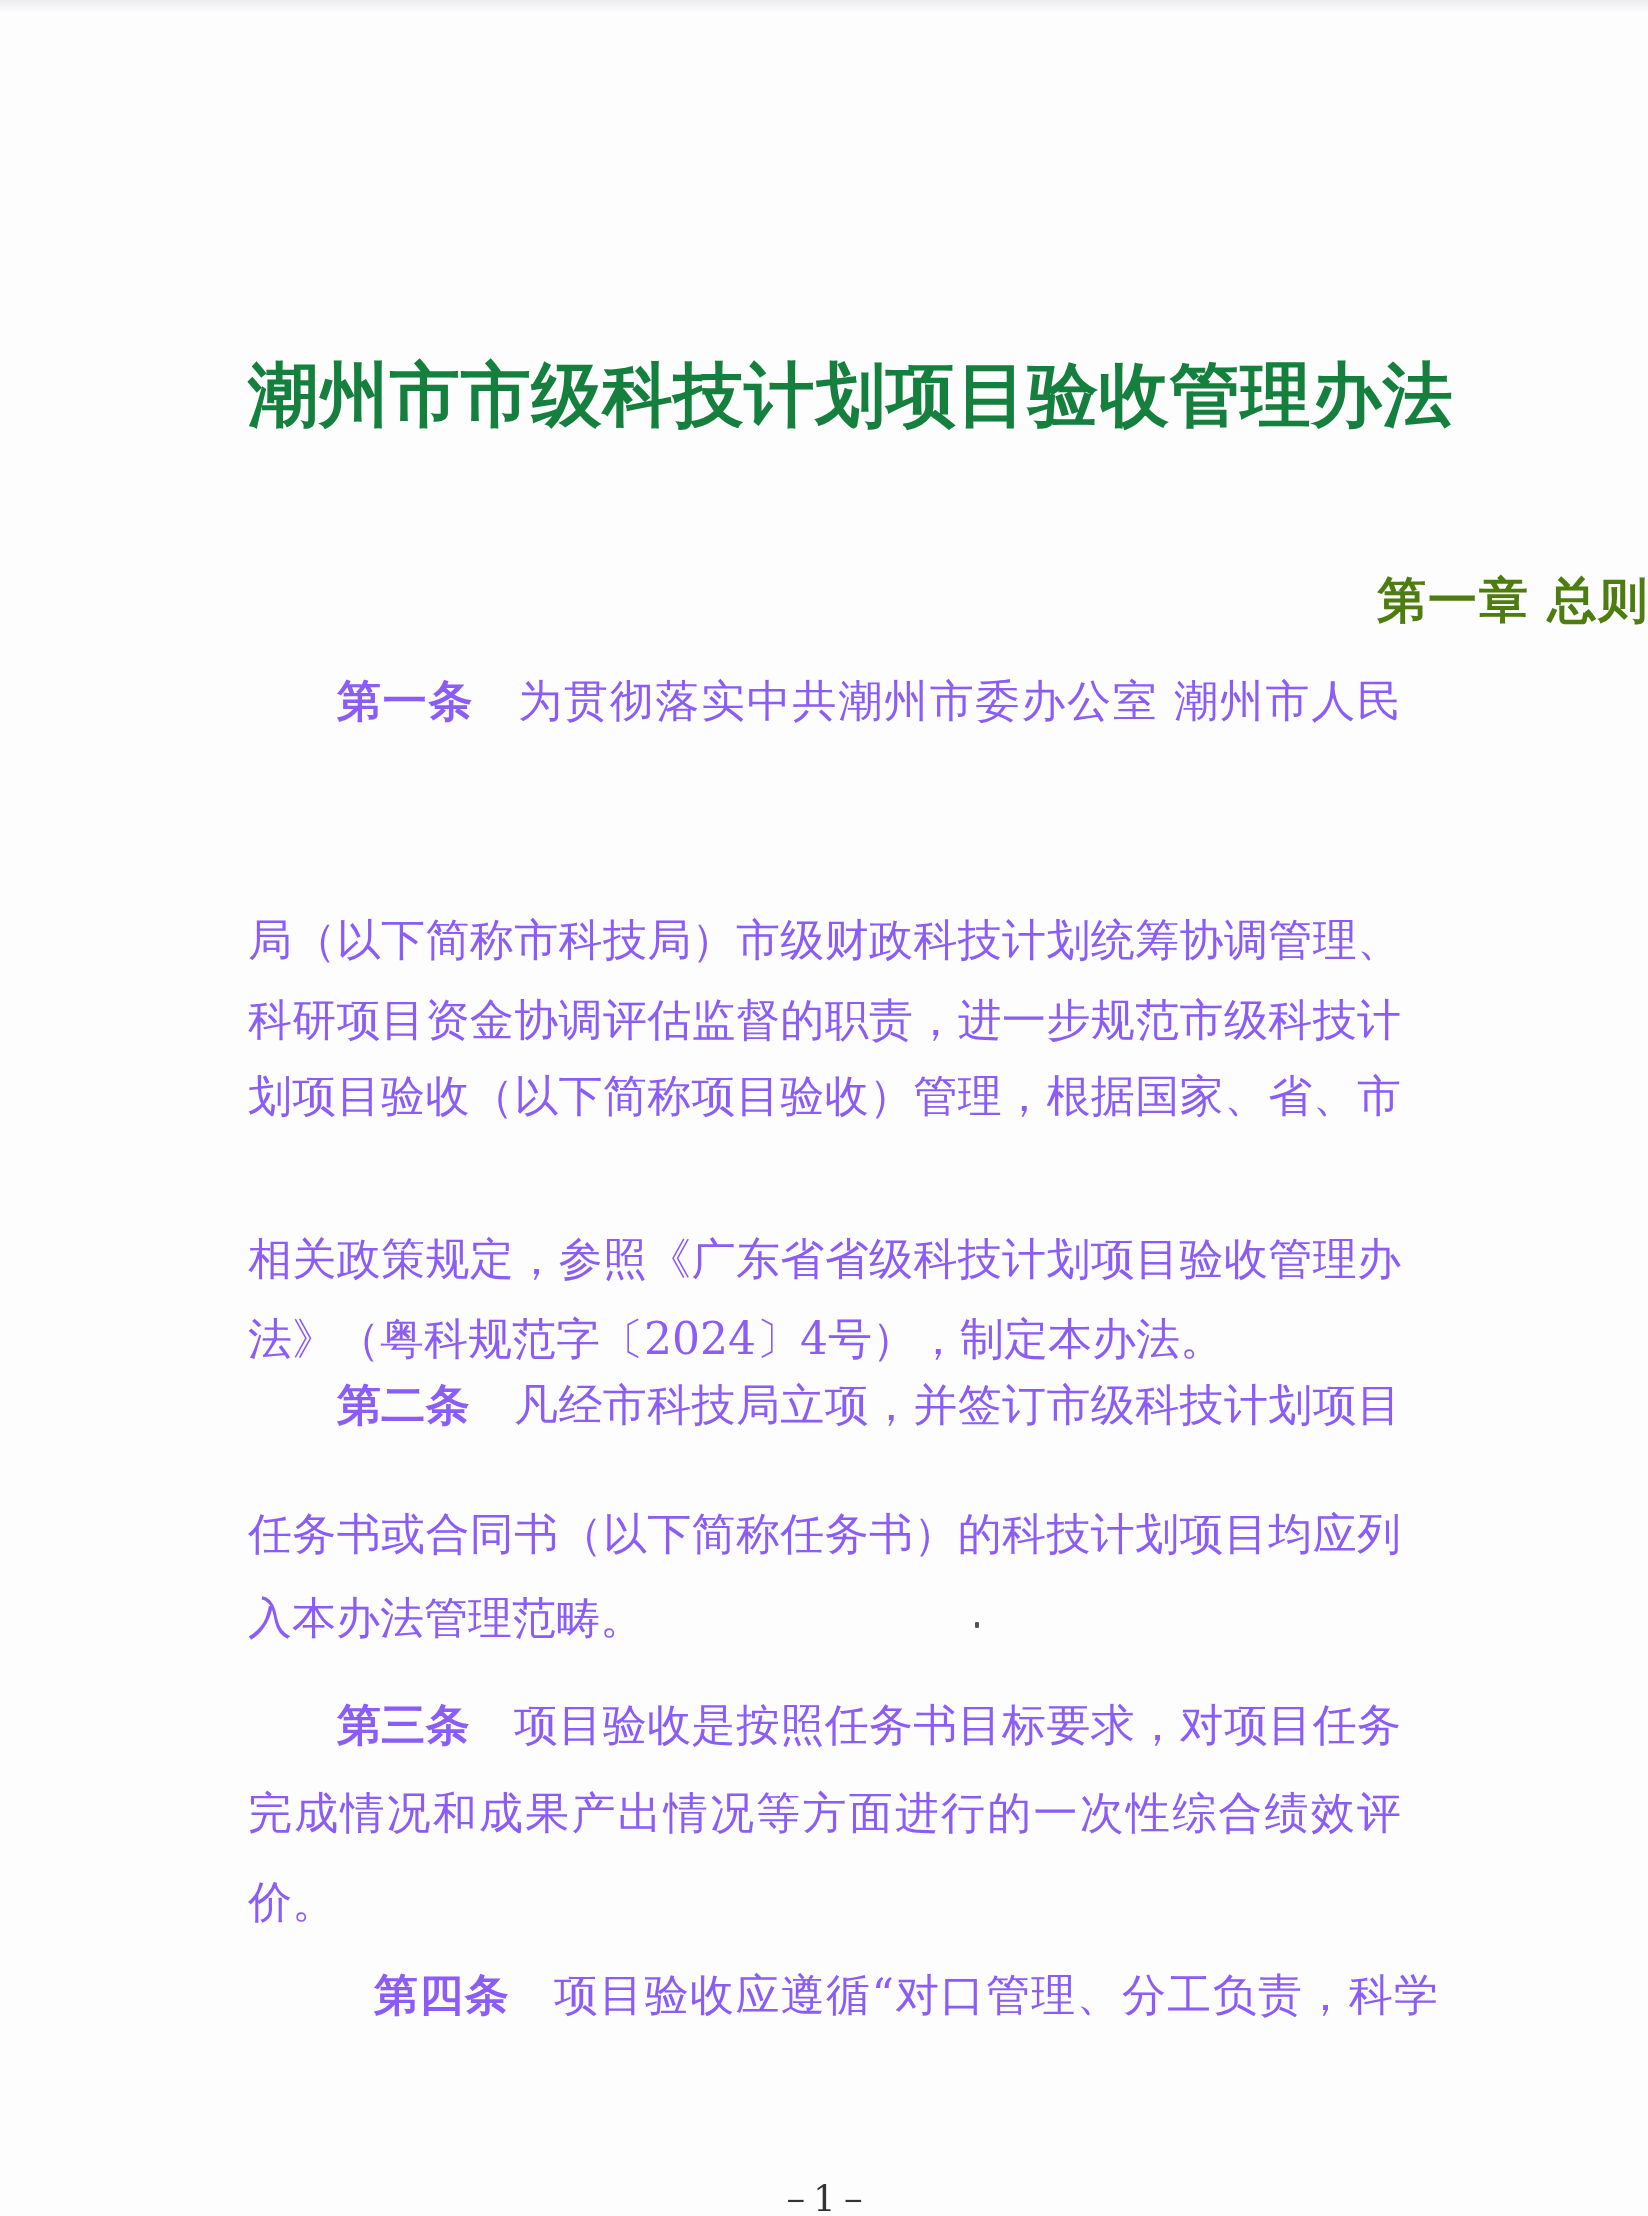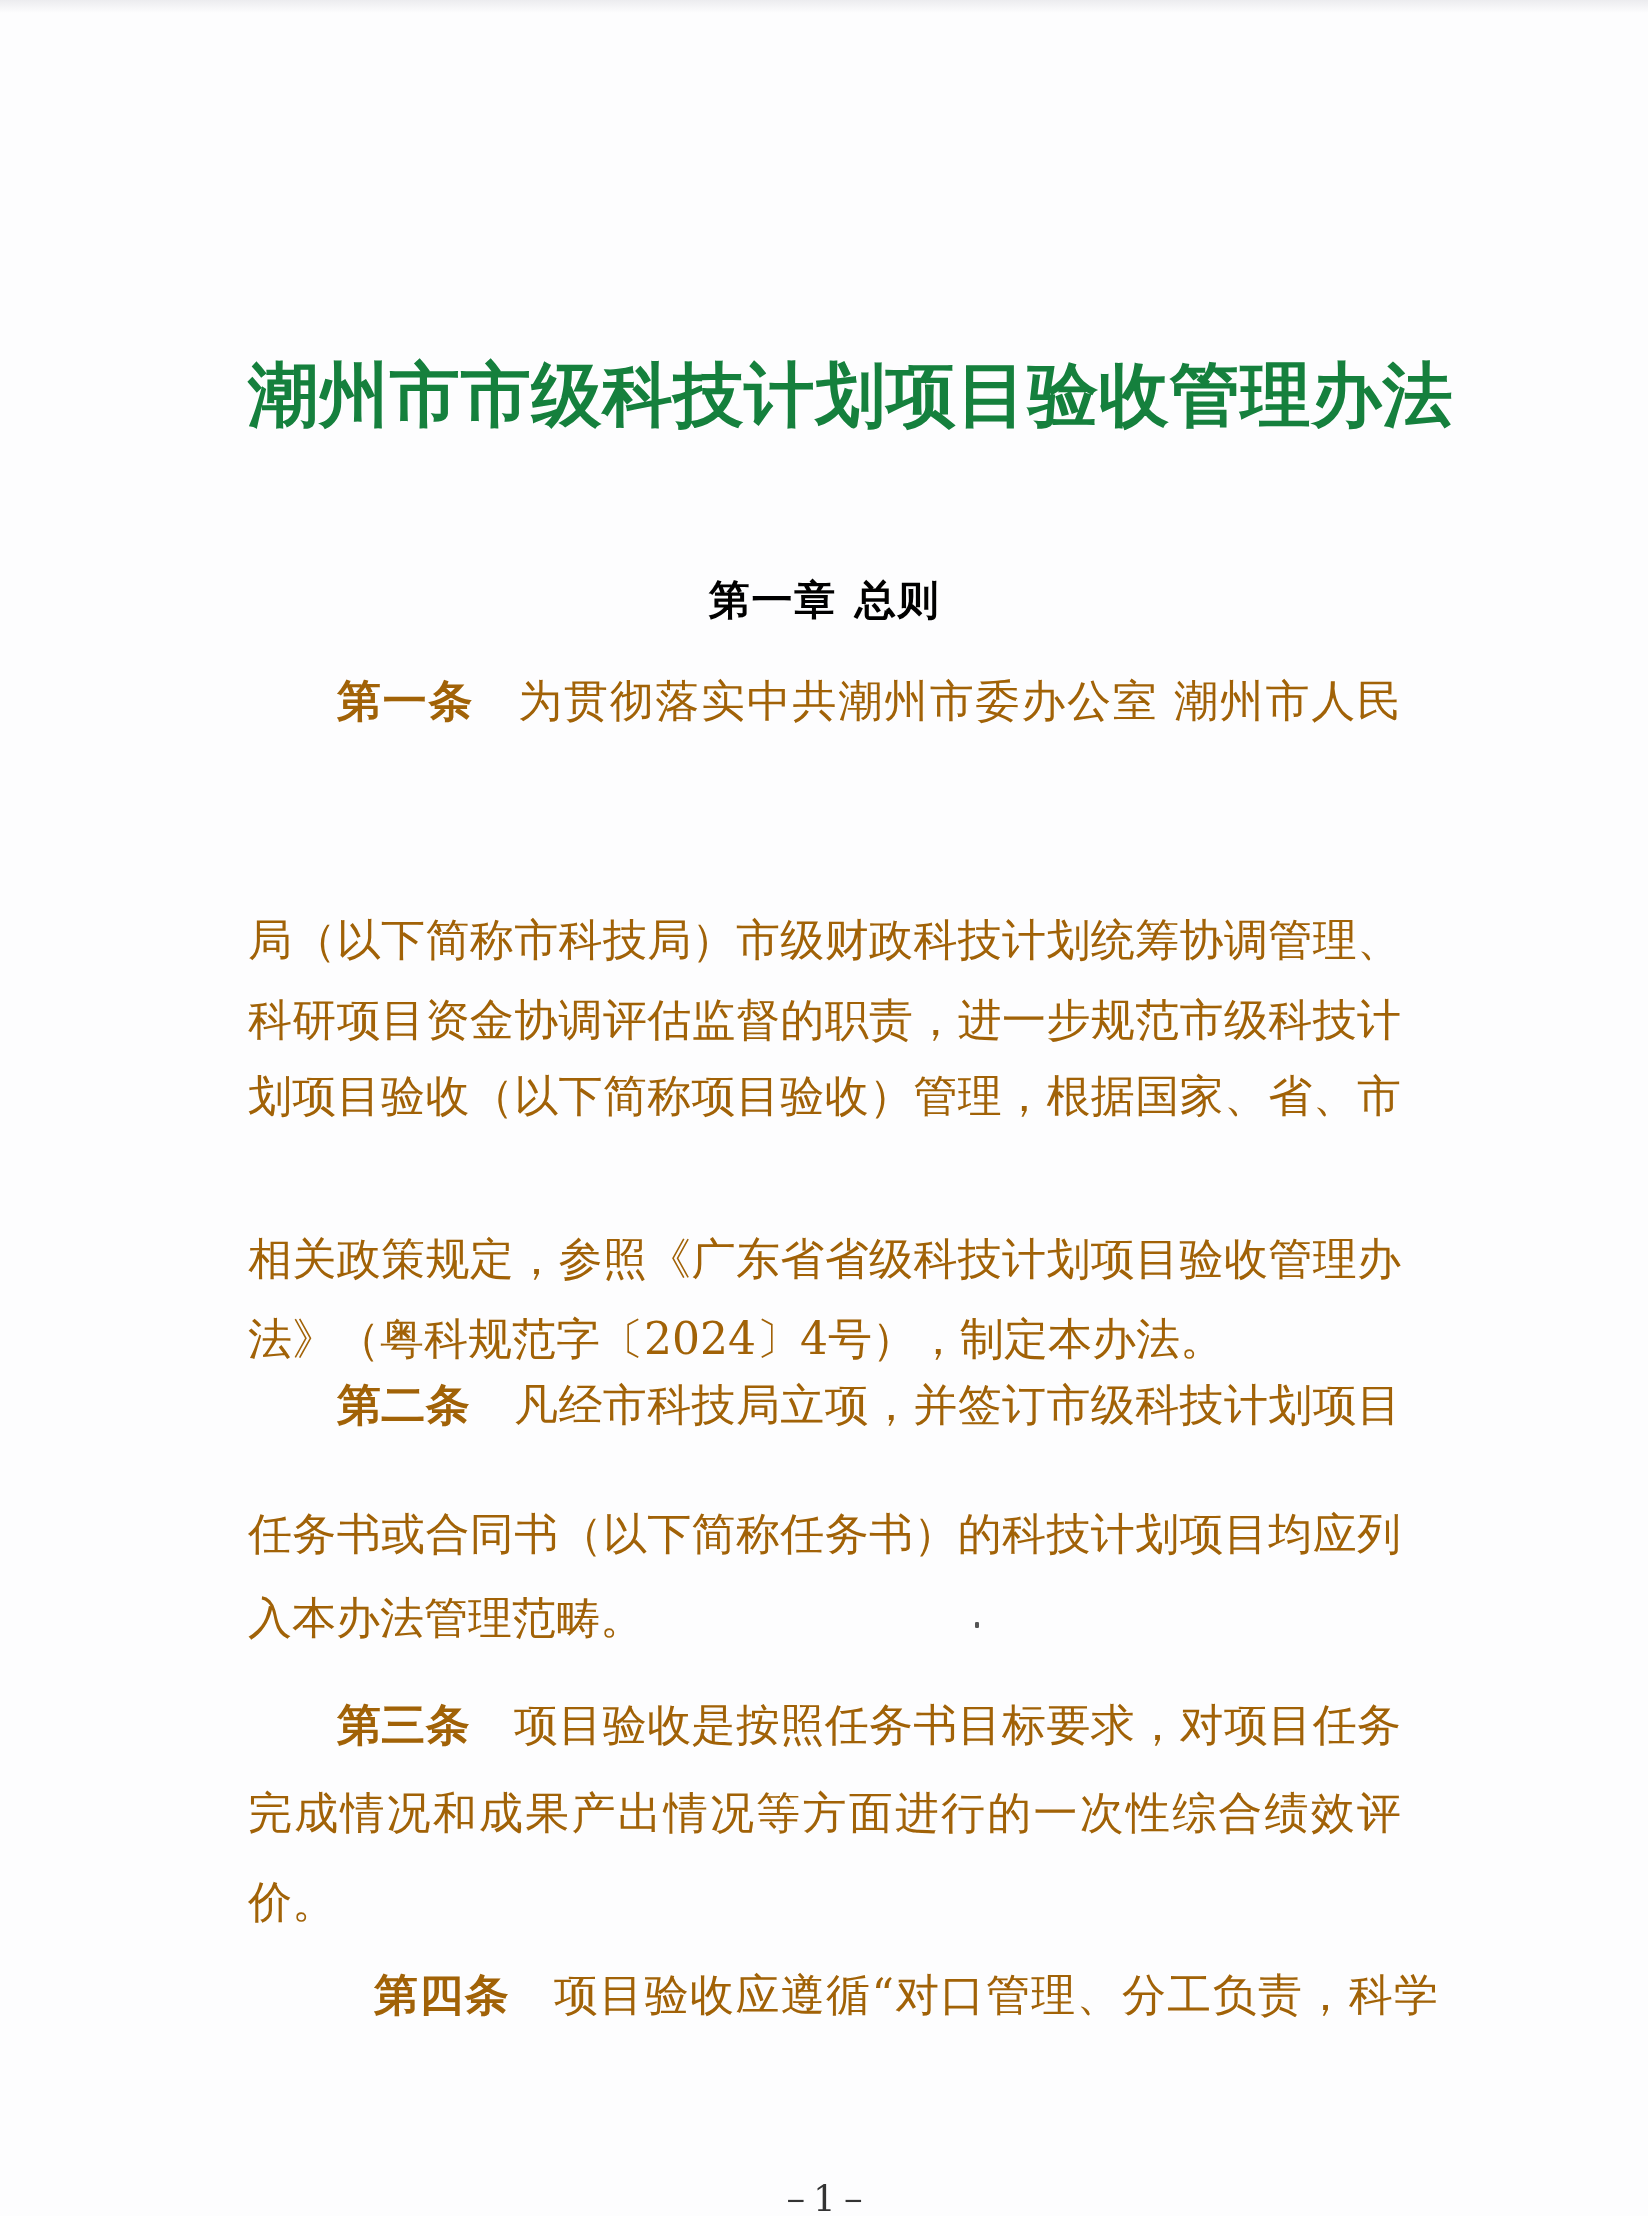--- a/index.html
+++ b/index.html
@@ -41,37 +41,37 @@
       line-height: 80px;
       letter-spacing: 0.9px;
       color: #15803d;
       white-space: nowrap;
     }
     .chapter-heading {
       position: absolute;
       left: 0;
       top: 576px;
       width: 1649px;
-      text-align: center;
+      text-align: right;
       font-family: "DejaVu Sans", "Liberation Sans", sans-serif;
       font-weight: bold;
-      font-size: 41px;
+      font-size: 49px;
       line-height: 49px;
-      color: #000000;
+      color: #4d7c0f;
       letter-spacing: 1.8px;
     }
     .chapter-heading .gap { display: inline-block; width: 17.7px; }
     .body-line {
       position: absolute;
       left: 248px;
       width: 1153px;
       font-size: 44px;
       line-height: 53px;
       white-space: nowrap;
-      color: #a16207;
+      color: #8b5cf6;
       text-align: justify;
       text-align-last: justify;
     }
     .body-line.last {
       text-align-last: left;
     }
     .body-line.indent {
       left: 337px;
       width: 1064px;
     }

